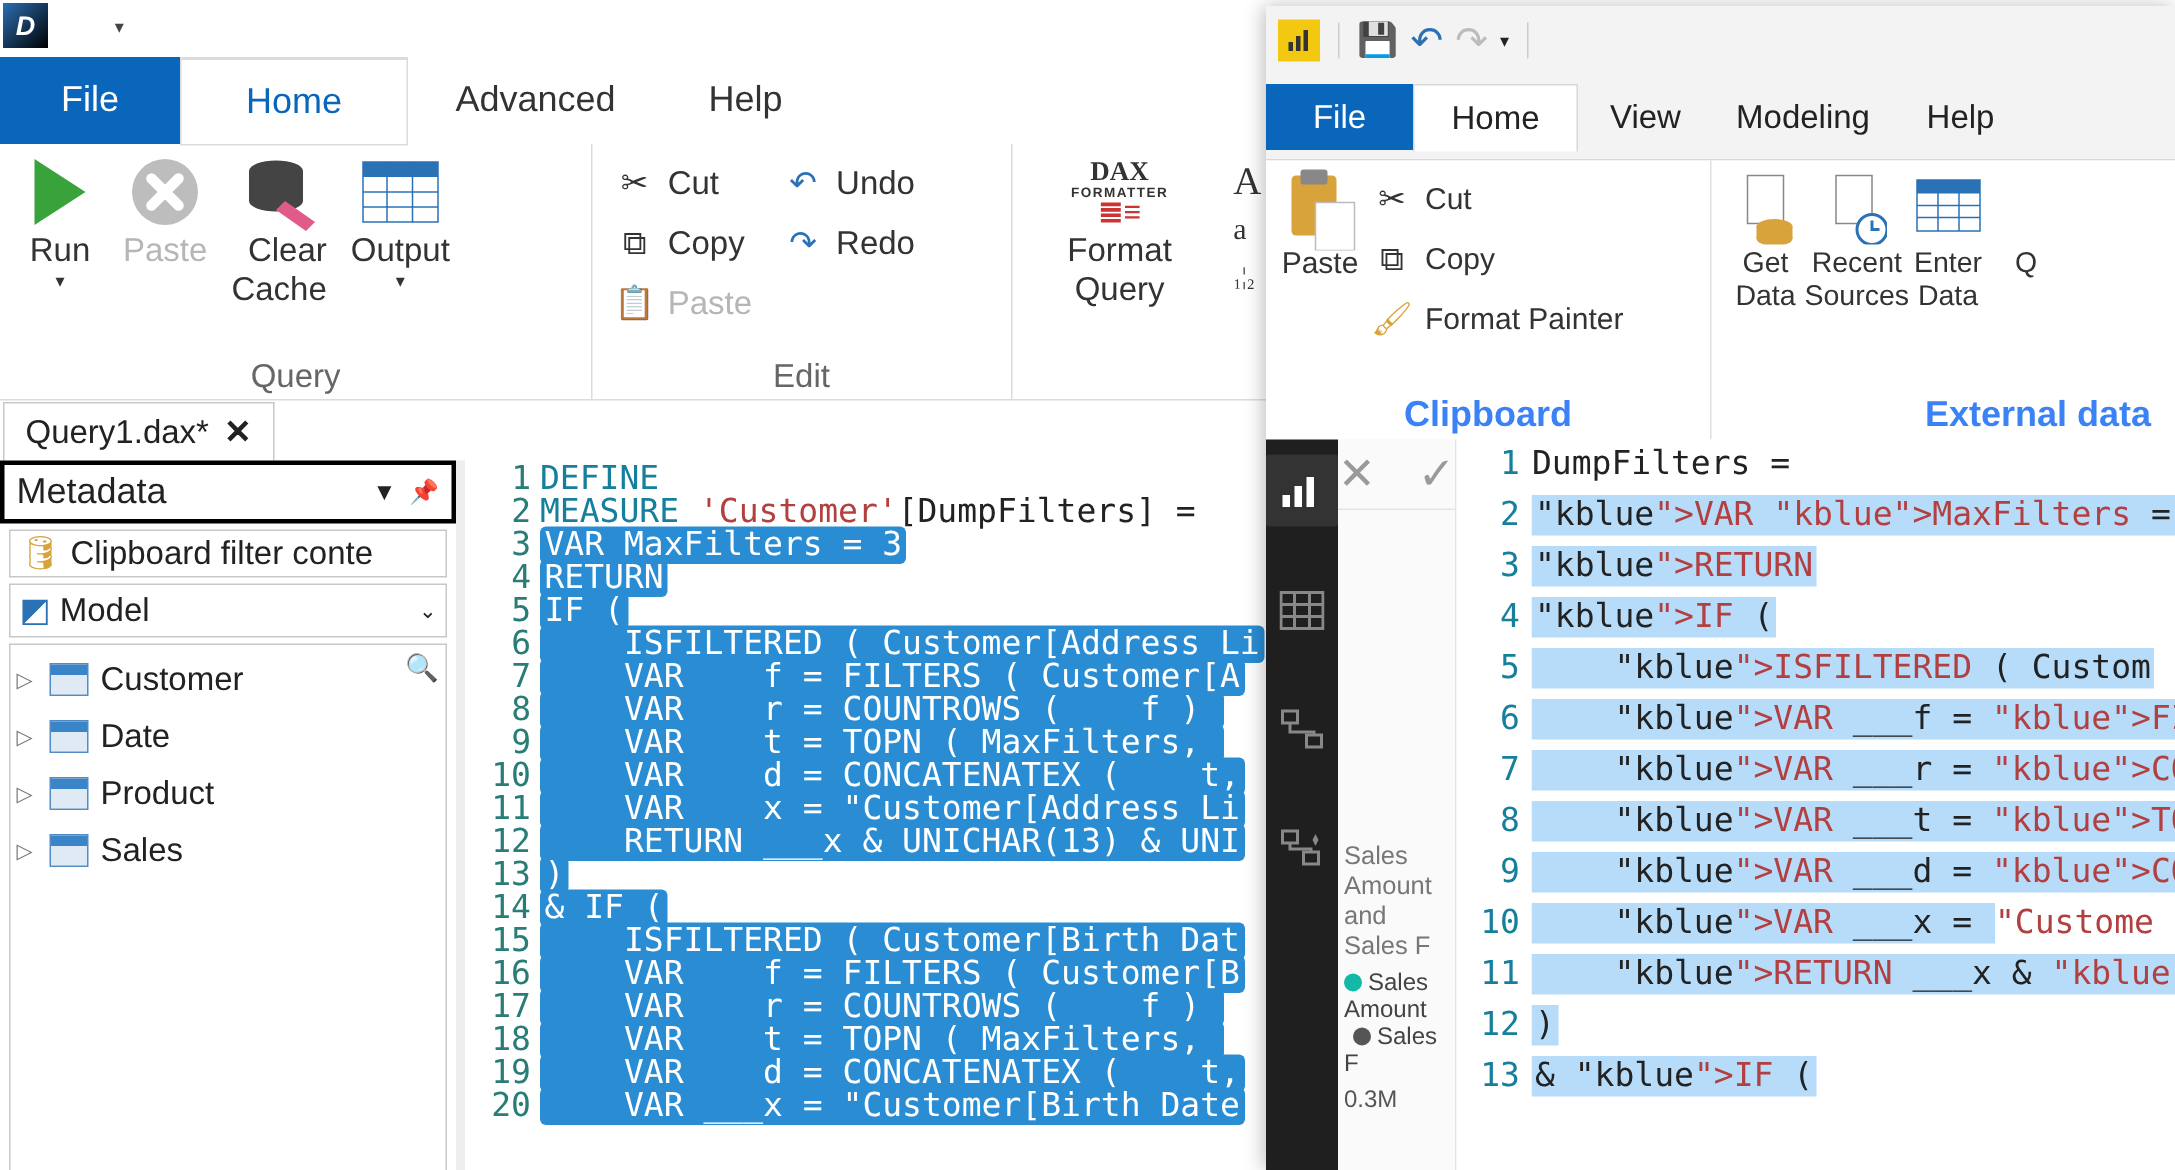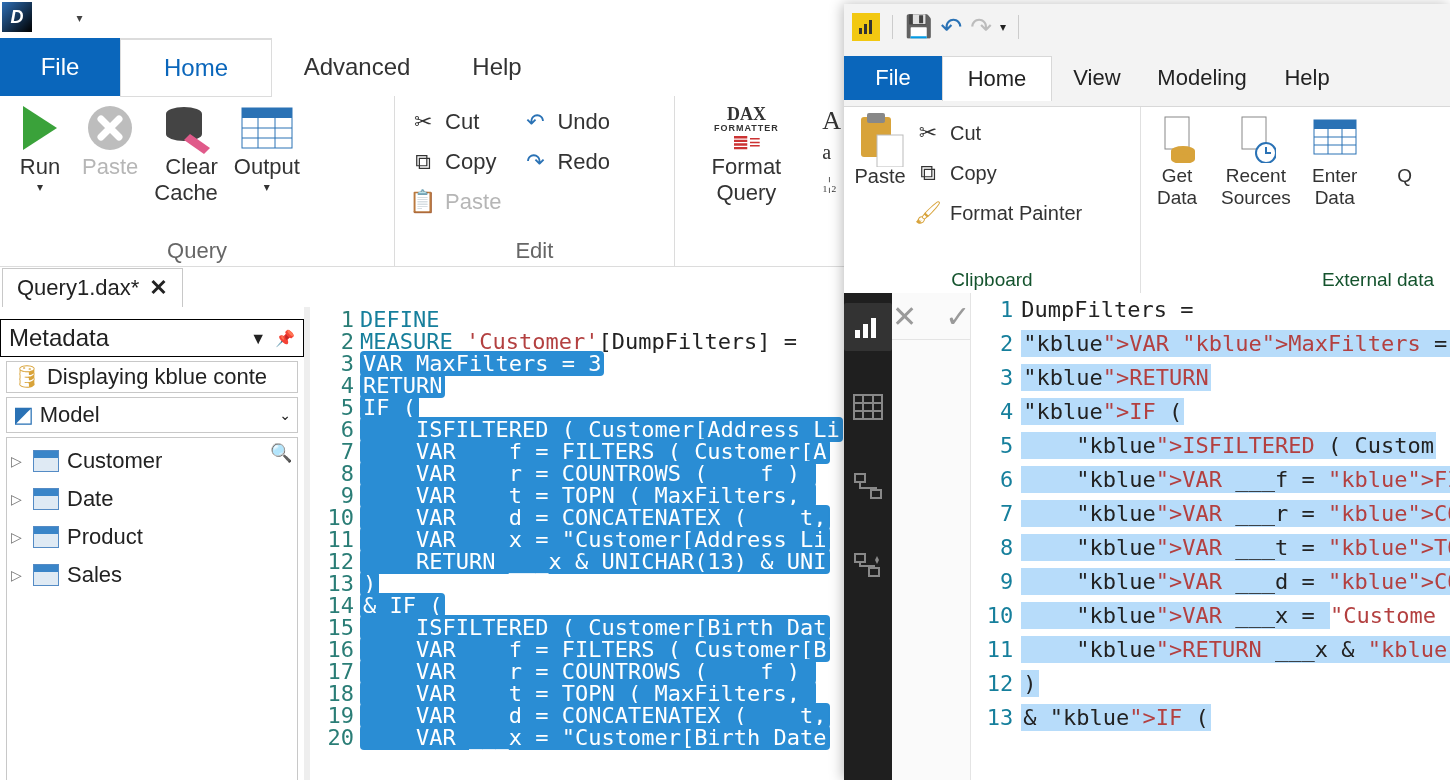--- a/index.html
+++ b/index.html
@@ -30,21 +30,21 @@
   .big-btn .ico { width:52px; height:52px; display:flex; align-items:center; justify-content:center; font-size:40px; }
   .ribbon-group-label { text-align:center; font-size:22px; color:#666; }
   .small-row { display:flex; align-items:center; gap:8px; font-size:22px; color:#333; height:40px;}
   .small-row.disabled { color:#b6b6b6;}
   .small-ico { width:28px; height:28px; display:flex; align-items:center; justify-content:center; font-size:22px;}
   .doc-tab-row { border-top:1px solid #dcdcdc; height:40px; display:flex; align-items:flex-end;}
   .doc-tab { border:1px solid #c8c8c8; border-bottom:none; padding: 6px 14px; font-size:22px; display:flex; align-items:center; gap:10px; margin-left:2px;}
   .close-x { font-weight:bold; }
   .work-area { display:flex; height: calc(780px - 38px - 58px - 170px - 40px); }
   .meta-panel { width:304px; border-right:6px solid #eee; display:flex; flex-direction:column; }
-  .meta-title { border:1px solid #000000; padding:4px 8px; font-size:24px; display:flex; justify-content:space-between; align-items:center;margin-top:12px;}
+  .meta-title { border:3px solid #000000; padding:4px 8px; font-size:24px; display:flex; justify-content:space-between; align-items:center;}
   .meta-subtitle-box { border:1px solid #c8c8c8; margin:4px 6px 0 6px; display:flex; align-items:center; padding:2px 6px; font-size:22px; overflow:hidden; white-space:nowrap;}
   .meta-model-box { border:1px solid #c8c8c8; margin:4px 6px 0 6px; display:flex; align-items:center; padding:4px 6px; font-size:22px; justify-content:space-between;}
   .meta-tables { border:1px solid #c8c8c8; margin:4px 6px 0 6px; flex:1; padding:4px; font-size:22px; }
   .meta-tables .tbl { display:flex; align-items:center; gap:8px; padding:6px 0;}
   .search-ico { float:right; font-size:18px; color:#888;}
   .table-ico { width:24px; height:20px; background:
     linear-gradient(#3a85c8,#3a85c8) top/100% 7px no-repeat,
     linear-gradient(#dfeaf4,#dfeaf4);
     border:1px solid #548bc5; }
   .tri { font-size:14px; color:#777; width:14px; }
@@ -56,21 +56,21 @@
   
   .r-qat { height:38px; background:#f3f3f3; display:flex; align-items:center; gap:8px; padding: 4px 8px;}
   .pbi-logo { width:28px; height:28px; background:#f2c811; display:flex; align-items:center; justify-content:center; }
   .r-qat .sep { width:1px; height:24px; background:#ccc; margin:0 4px;}
   .r-tabbar { height:56px; display:flex; align-items:center; border-bottom:1px solid #d8d8d8; background:#f3f3f3;}
   .r-file { background:#0a66bb; color:#fff; width:98px; height:44px; display:flex; align-items:center; justify-content:center; font-size:22px; }
   .r-tab-active { background:#fff; border:1px solid #d8d8d8; border-bottom:none; width:108px; height:44px; display:flex; align-items:center; justify-content:center; font-size:22px; }
   .r-tab { width:120px; height:44px; display:flex; align-items:center; justify-content:center; font-size:22px; }
   .r-ribbon { height:186px; background:#fff; display:flex; }
   .r-group { border-right:1px solid #e0e0e0; padding:6px 10px 2px 10px; display:flex; flex-direction:column; justify-content:space-between;}
-  .r-group-label { text-align:center; font-size:19px; color:#14532d;}
+  .r-group-label { text-align:center; font-size:24px; color:#3b82f6;font-weight:bold;}
   .r-main { display:flex; height: calc(776px - 38px - 56px - 186px - 8px); }
   .view-strip { width:70px; background:#1f1f1f; display:flex; flex-direction:column; align-items:center; padding-top:10px; gap:32px;}
   .view-btn { width:48px; height:48px; display:flex; align-items:center; justify-content:center; color:#888; font-size:28px; border-radius:2px;}
   .view-btn.active { background:#333; color:#fff;}
   .formula-bar-col { width:160px; background:#fafafa; border-right:1px solid #e4e4e4; display:flex; flex-direction:column;}
   .fx-controls { height:46px; display:flex; align-items:center; justify-content:center; gap:28px; border-bottom:1px solid #e4e4e4; color:#9a9a9a; font-size:30px;}
   .chart-area { flex:1; font-size:18px; color:#444; padding:8px 4px;}
   .r-editor { flex:1; display:flex; font-family: Consolas, monospace; font-size:22px; line-height:34px; background:#fff;}
   .r-gutter { width:42px; text-align:right; padding-right:8px; color:#167f9c;}
   .r-code { flex:1; white-space:pre; overflow:hidden;}
@@ -199,21 +199,21 @@
 
   <div class="work-area">
 
     <div class="meta-panel">
       <div class="meta-title">
         <span>Metadata</span>
         <span style="font-size:16px">▼&nbsp;&nbsp;📌</span>
       </div>
       <div class="meta-subtitle-box">
         <span style="color:#d8a33a;margin-right:6px">🛢</span>
-        <span>Displaying kblue conte</span>
+        <span>Clipboard filter conte</span>
       </div>
       <div class="meta-model-box">
         <span><span style="color:#2a72b5;margin-right:6px">◩</span><span>Model</span></span>
         <span style="font-size:14px">⌄</span>
       </div>
       <div class="meta-tables">
         <span class="search-ico">🔍</span>
         <div id="tables-container">
             <div class="tbl">
               <span class="tri">▷</span>
@@ -318,21 +318,21 @@
           <div class="small-row" style="font-size:20px">
               <span class="small-ico" style="color:#d8a33a">🖌</span>
               <span>Format Painter</span>
             </div>
         </div>
       </div>
       <div class="r-group-label">Clipboard</div>
     </div>
 
     <div class="r-group" style="flex:1;border-right:none">
-      <div style="display:flex;gap:18px">
+      <div style="display:flex;">
         <div class="big-btn" style="font-size:19px">
           <div class="ico">
               <svg width="40" height="48">
                 <rect x="8" y="2" width="24" height="32" fill="#fff" stroke="#888"></rect>
                 <ellipse cx="26" cy="36" rx="12" ry="5" fill="#d8a33a"></ellipse>
                 <rect x="14" y="36" width="24" height="8" fill="#d8a33a"></rect>
                 <ellipse cx="26" cy="44" rx="12" ry="5" fill="#d8a33a"></ellipse>
               </svg>
             </div>
           <span style="white-space:pre;text-align:center">Get
@@ -406,20 +406,28 @@
           </svg>
       </div>
     </div>
 
     <div class="formula-bar-col">
       <div class="fx-controls">
         <span>✕</span>
         <span>✓</span>
       </div>
       <div style="flex:1;background:#fafafa"></div>
+      <div class="chart-area">
+        <div style="color:#777;font-size:17px">Sales Amount and Sales F</div>
+        <div style="margin-top:6px;font-size:16px">
+          <span class="legend-dot" style="background:#14b8a6"></span><span>Sales Amount</span>
+          <span class="legend-dot" style="background:#555;margin-left:6px"></span><span>Sales F</span>
+        </div>
+        <div style="margin-top:6px;font-size:16px;color:#555">0.3M</div>
+      </div>
     </div>
 
     <div class="r-editor">
       <div class="r-gutter" id="r-gutter">
           <div>1</div>
           <div>2</div>
           <div>3</div>
           <div>4</div>
           <div>5</div>
           <div>6</div>

